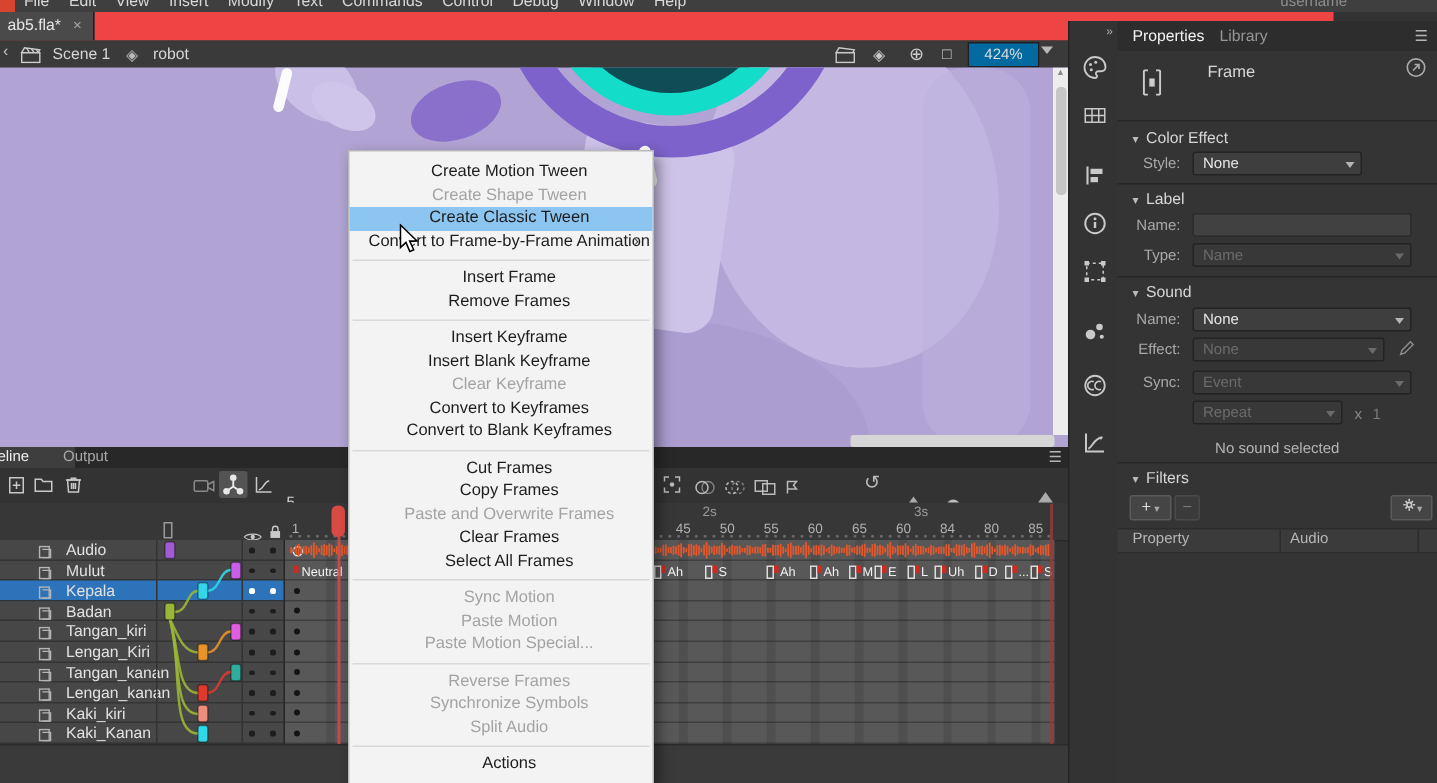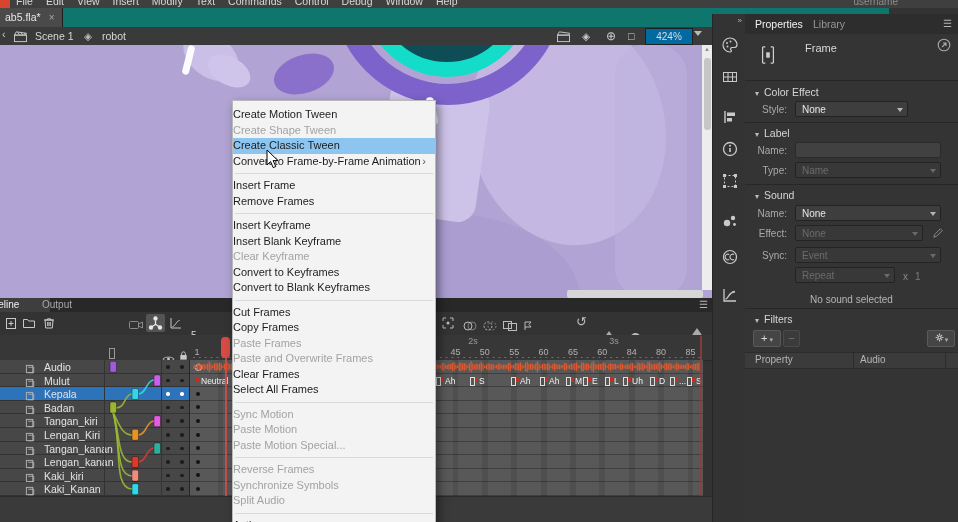--- a/index.html
+++ b/index.html
@@ -3,21 +3,21 @@
 <meta charset="utf-8">
 <style>
   html,body{margin:0;padding:0;background:#1b1b1b;font-family:"Liberation Sans",sans-serif;}
   #app{position:relative;width:958px;height:522px;overflow:hidden;background:#333;font-family:"Liberation Sans",sans-serif;-webkit-font-smoothing:antialiased;}
   .abs{position:absolute;}
   
   #menubar{left:0;top:0;width:958px;height:8px;background:#3f3f3f;overflow:hidden;}
   #menubar-items{position:absolute;left:16px;top:-5px;display:flex;gap:13px;font-size:10.5px;color:#d8d8d8;white-space:nowrap;}
   #app-logo{left:0;top:0;width:10px;height:8px;background:#d8452f;}
   #account{position:absolute;right:60px;top:-4px;font-size:10px;color:#8f8f8f;}
-  #tabrow{left:0;top:8px;width:889px;height:19px;background:#0f766e;}
+  #tabrow{left:0;top:8px;width:889px;height:19px;background:#ef4444;}
   #doc-tab{position:absolute;left:0;top:0;height:19px;background:#4a4a4a;color:#e6e6e6;font-size:10.5px;line-height:19px;padding:0 8px 0 5px;border-right:1px solid #1d1d1d;}
   #doc-tab .x{color:#a8a8a8;margin-left:8px;font-size:10px;}
   #editbar{left:0;top:27px;width:712px;height:18px;background:#3a3a3a;color:#d6d6d6;font-size:10.5px;}
   #editbar .crumb{position:absolute;top:3px;}
   .ebtn{position:absolute;top:1px;color:#c9c9c9;}
   #zoom-select{position:absolute;left:645px;top:1px;width:46px;height:15px;background:#0369a1;border:1px solid #202020;color:#ddd;font-size:10px;line-height:15px;text-align:center;}
   #zoom-chevron{position:absolute;left:694px;top:4px;border:4px solid transparent;border-top:5px solid #b9b9b9;}
   
   #stage{left:0;top:45px;width:712px;height:253px;background:#b1a4d4;overflow:hidden;}
   .shape{position:absolute;}
@@ -78,21 +78,21 @@
   .tinput{position:absolute;left:50px;height:16px;background:#414141;border:1px solid #2a2a2a;border-radius:2px;box-sizing:border-box;}
   #sound-status{position:absolute;left:0;width:213px;text-align:center;font-size:10px;color:#b5b5b5;}
   .fbtn{position:absolute;height:15px;background:#454545;border:1px solid #5a5a5a;border-radius:2px;color:#ddd;font-size:11px;line-height:14px;text-align:center;}
   .fbtn.dis{color:#777;background:#3b3b3b;border-color:#4a4a4a;}
   #ftable-head{position:absolute;left:0;width:213px;height:15px;background:#3b3b3b;border-top:1px solid #2c2c2c;border-bottom:1px solid #2c2c2c;font-size:10px;color:#b5b5b5;}
   #ftable-head .col1{position:absolute;left:10px;top:1px;}
   #ftable-head .col2{position:absolute;left:115px;top:1px;}
   #ftable-head .cdiv{position:absolute;top:0;width:1px;height:15px;background:#2c2c2c;}
   
   #ctx{position:absolute;left:232px;top:100px;width:204px;background:#f3f3f3;border:1px solid #b9b9b9;box-shadow:3px 4px 9px rgba(0,0,0,.45);padding:6px 0;box-sizing:border-box;z-index:50;}
-  .ctx-item{height:15.5px;line-height:15.5px;font-size:11px;color:#1d1d1d;position:relative;white-space:nowrap;}
+  .ctx-item{height:15.5px;line-height:15.5px;padding-left:11px;font-size:11px;color:#1d1d1d;position:relative;white-space:nowrap;text-align:center;}
   .ctx-item.disabled{color:#a3a3a3;}
   .ctx-item.hl{background:#8cc5f0;}
   .ctx-sep{height:1px;background:#d9d9d9;margin:4px 2px;}
   .ctx-item .sub{position:absolute;right:9px;top:0;color:#555;font-size:11px;}
   #cursor{position:absolute;left:266px;top:149px;z-index:60;}
 </style>
 </head>
 <body>
 
 <div id="app">
@@ -553,21 +553,20 @@
       <div class="ctx-item">Remove Frames</div>
       <div class="ctx-sep"></div>
       <div class="ctx-item">Insert Keyframe</div>
       <div class="ctx-item">Insert Blank Keyframe</div>
       <div class="ctx-item disabled">Clear Keyframe</div>
       <div class="ctx-item">Convert to Keyframes</div>
       <div class="ctx-item">Convert to Blank Keyframes</div>
       <div class="ctx-sep"></div>
       <div class="ctx-item">Cut Frames</div>
       <div class="ctx-item">Copy Frames</div>
-      <div class="ctx-item disabled">Paste Frames</div>
       <div class="ctx-item disabled">Paste and Overwrite Frames</div>
       <div class="ctx-item">Clear Frames</div>
       <div class="ctx-item">Select All Frames</div>
       <div class="ctx-sep"></div>
       <div class="ctx-item disabled">Sync Motion</div>
       <div class="ctx-item disabled">Paste Motion</div>
       <div class="ctx-item disabled">Paste Motion Special...</div>
       <div class="ctx-sep"></div>
       <div class="ctx-item disabled">Reverse Frames</div>
       <div class="ctx-item disabled">Synchronize Symbols</div>

